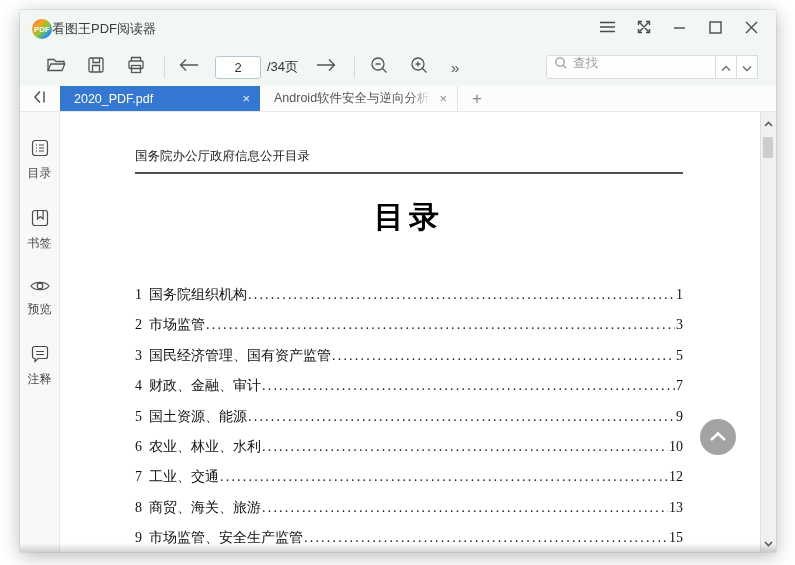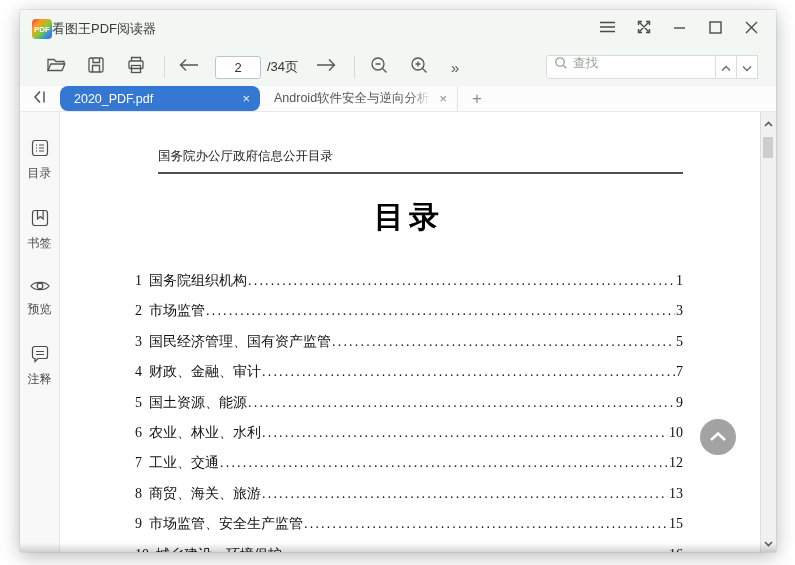--- a/index.html
+++ b/index.html
@@ -7,21 +7,21 @@
     font-family:"Liberation Sans", sans-serif; }
 
   .window { position:absolute; left:20px; top:10px; width:756px; height:542px;
     background:#fff; display:flex; flex-direction:column;
     box-shadow:0 4px 18px rgba(0,0,0,.28), 0 0 1px rgba(0,0,0,.35); }
   .window::after { content:""; position:absolute; left:0; right:0; bottom:0; height:9px;
     background:linear-gradient(to bottom, rgba(0,0,0,0), rgba(0,0,0,.16)); pointer-events:none; }
 
   
   .titlebar { height:38px; flex:none; background:#f2f7f3; display:flex; align-items:center; padding:0 12px; }
-  .app-icon { width:20px; height:20px; border-radius:4px; color:#fff; font-size:8px; font-weight:bold;
+  .app-icon { width:20px; height:20px; border-radius:10px; color:#fff; font-size:8px; font-weight:bold;
     display:flex; align-items:center; justify-content:center;
     background:linear-gradient(135deg,#f53d50 0%,#f7a21b 28%,#8bc832 55%,#2996e0 78%,#8a46e8 100%); }
   .app-title { font-size:13px; color:#3a3a3a; }
   .titlebar-controls { margin-left:auto; display:flex; gap:11px; }
   .tb-ctrl { width:25px; height:25px; display:flex; align-items:center; justify-content:center; cursor:default; }
   .tb-ctrl svg { stroke:#4a4a4a; fill:none; stroke-width:1.4; }
 
   
   .toolbar { height:38px; flex:none; background:#f2f7f3; display:flex; align-items:center; padding:0 18px 0 22px; }
   .tool-btn { width:28px; height:28px; display:flex; align-items:center; justify-content:center; margin-right:12px; }
@@ -39,46 +39,46 @@
   .search-input::placeholder { color:#9aa19c; }
   .find-btn { width:21px; border:1px solid #d8ddd9; border-left:none; background:#fdfefd;
     display:flex; align-items:center; justify-content:center; }
   .find-btn svg { stroke:#6b6f6c; fill:none; stroke-width:1.4; }
 
   
   .tabbar { height:26px; flex:none; background:#fcfcfc; display:flex; align-items:stretch; border-bottom:1px solid #e9e9e9; }
   .collapse-btn { width:40px; display:flex; align-items:center; justify-content:center; flex:none; }
   .collapse-btn svg { stroke:#4a4a4a; fill:none; stroke-width:1.4; }
   .tab { display:flex; align-items:center; padding:0 10px 0 14px; font-size:12.5px; flex:none; }
-  .tab.active { width:200px; background:#3578d3; color:#fff;border-radius:8px; }
+  .tab.active { width:200px; background:#3578d3; color:#fff; }
   .tab.inactive { width:198px; color:#555; border-right:1px solid #e2e2e2; background:#fcfcfc; }
   .tab-label { white-space:nowrap; overflow:hidden; flex:1; }
   .tab.inactive .tab-label { -webkit-mask-image:linear-gradient(to right,#000 86%,transparent); 
     mask-image:linear-gradient(to right,#000 86%,transparent); }
   .tab-close { margin-left:8px; font-size:13px; line-height:1; flex:none; }
   .tab.active .tab-close { color:#eaf1fb; }
   .tab.inactive .tab-close { color:#8a8a8a; }
   .newtab-btn { width:38px; display:flex; align-items:center; justify-content:center; font-size:17px; color:#8a8a8a; }
 
   
   .main { flex:1; display:flex; min-height:0; }
   .sidebar { width:40px; flex:none; background:#f8f8f8; border-right:1px solid #e7e7e7;
     display:flex; flex-direction:column; align-items:center; padding-top:26px; gap:26px; }
   .side-item { display:flex; flex-direction:column; align-items:center; gap:4px; color:#4c4c4c; font-size:12px; }
   .side-item svg { stroke:#4c4c4c; fill:none; stroke-width:1.2; }
 
   .content { flex:1; position:relative; background:#fff; overflow:hidden; }
   .doc { position:absolute; inset:0; padding:36px 77px 0 75px;
     font-family:"Liberation Serif", serif; color:#1a1a1a; }
-  .doc-header { font-size:12.5px; color:#222; padding-bottom:7px; border-bottom:2px solid #4f4f4f;margin-left:23px; }
+  .doc-header { font-size:12.5px; color:#222; padding-bottom:7px; border-bottom:2px solid #4f4f4f; }
   .doc-title { text-align:center; font-size:30px; font-weight:bold; letter-spacing:5px; margin-top:23px; color:#000; }
   .toc { margin-top:28px; }
   .toc-row { display:flex; align-items:baseline; height:30.4px; line-height:30.4px; font-size:14px; color:#111; }
   .toc-no { flex:none; }
-  .toc-title { flex:none; margin-left:7px; }
+  .toc-title { flex:none; margin-left:7px;margin-top:14px; }
   .toc-dots { flex:1; overflow:hidden; white-space:nowrap; letter-spacing:2.2px; margin:0 1px; color:#222; }
   .toc-page { flex:none; }
 
   .backtop-btn { position:absolute; top:307px; right:24px; width:36px; height:36px; border-radius:50%;
     background:#a3a3a3; display:flex; align-items:center; justify-content:center; }
   .backtop-btn svg { stroke:#fff; fill:none; stroke-width:2.4; }
 
   
   .scrollbar { width:16px; flex:none; background:#f1f1f1; border-left:1px solid #dedede; position:relative; }
   .sb-arrow { position:absolute; left:0; right:0; height:14px; display:flex; align-items:center; justify-content:center; }

